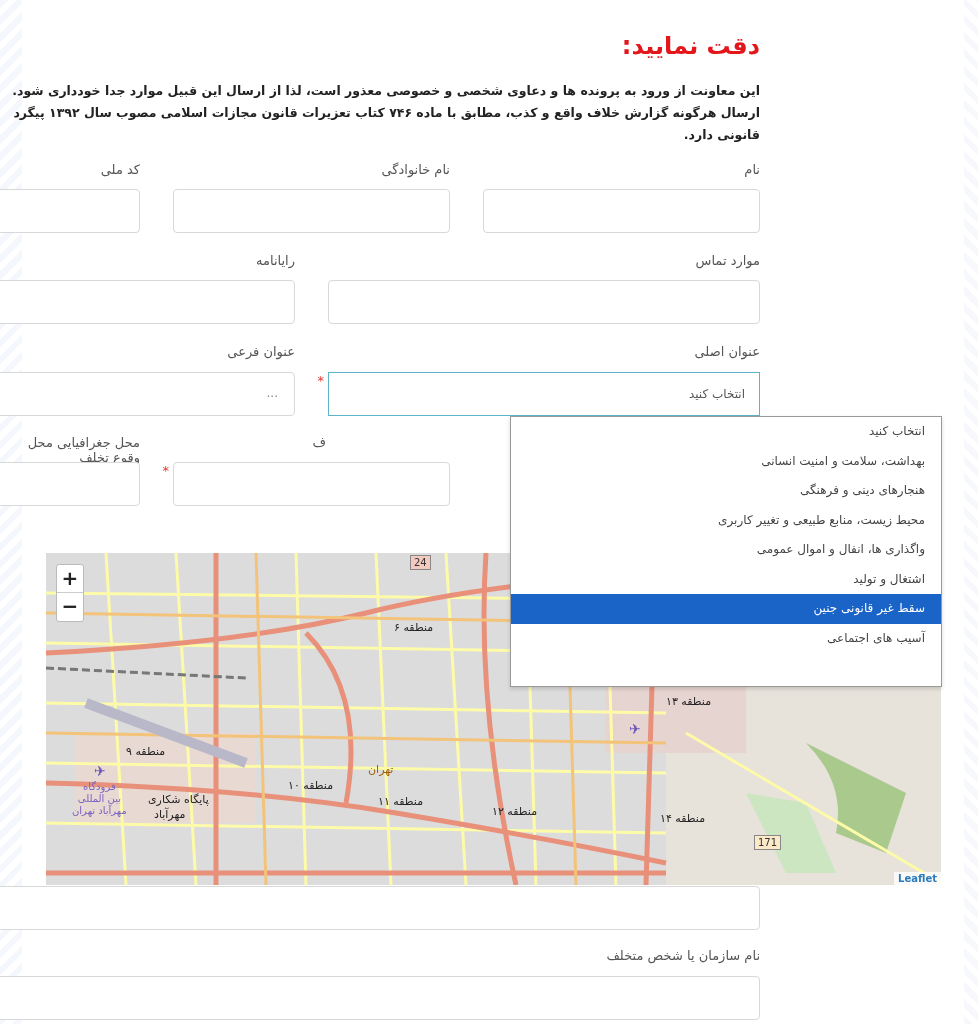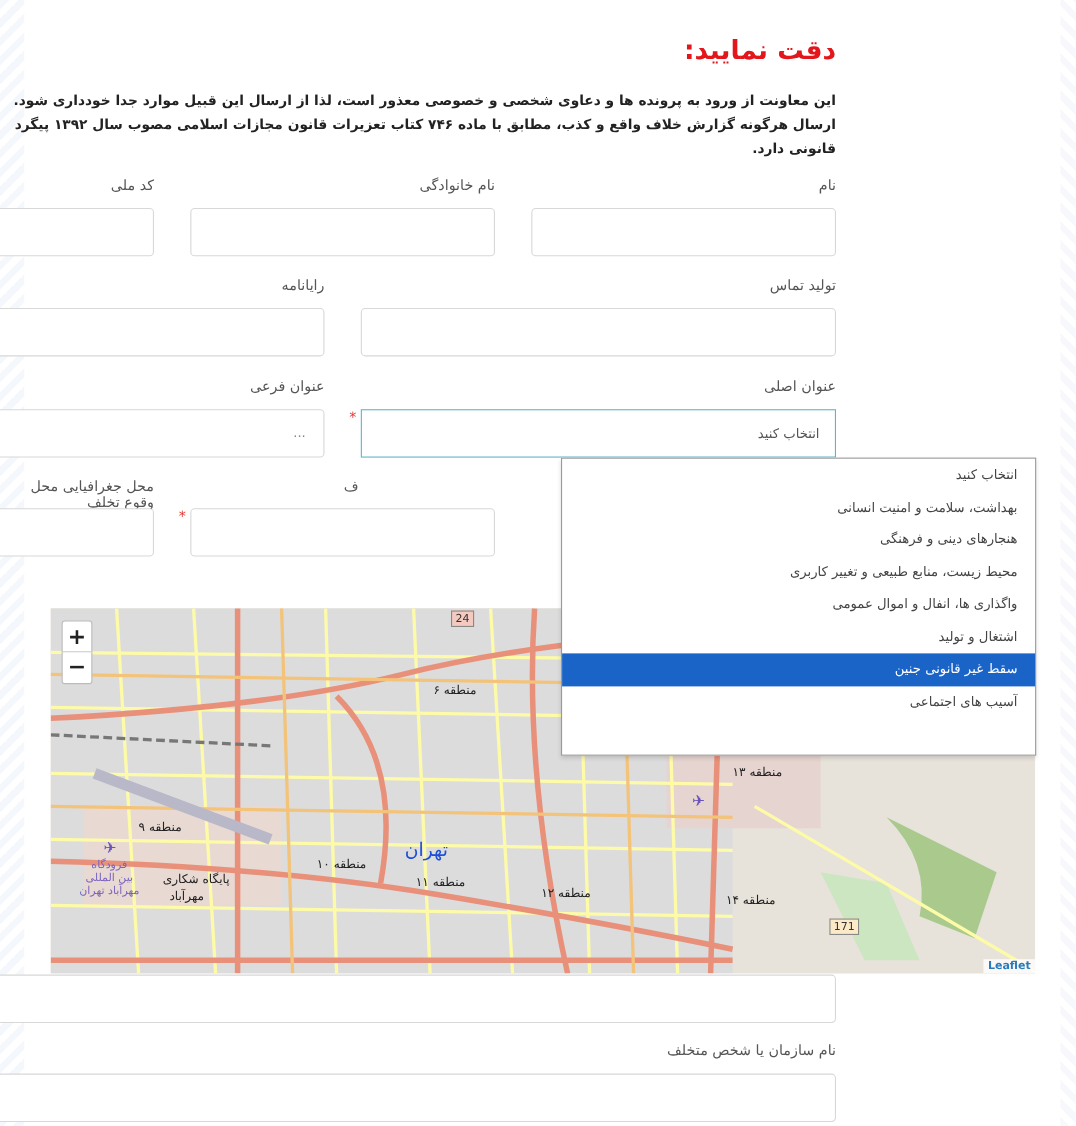--- a/index.html
+++ b/index.html
@@ -19,21 +19,21 @@
   .placeholder { position: absolute; right: 16px; top: 13px; font-size: 12px; color: #888; }
   .dropdown { position: absolute; left: 510px; top: 416px; width: 432px; height: 271px; background: #fff;
     border: 1px solid #999; z-index: 20; box-shadow: 0 2px 4px rgba(0,0,0,0.15); }
   .opt { height: 29.5px; line-height: 29.5px; font-size: 12px; color: #444; padding-right: 16px; text-align: right; }
   .opt.sel { background: #1a64c8; color: #fff; }
   .map { position: absolute; left: 46px; top: 553px; width: 895px; height: 332px; overflow: hidden; background: #ece7df; }
   .zoom-ctl { position: absolute; left: 10px; top: 11px; width: 28px; height: 58px; background: #fff; border: 1px solid #bbb; border-radius: 3px; z-index: 5; }
   .zoom-ctl div { height: 28px; line-height: 26px; text-align: center; font-size: 20px; font-weight: bold; color: #222; }
   .zoom-ctl div:first-child { border-bottom: 1px solid #ccc; }
   .map-lbl { position: absolute; font-size: 11px; color: #222; direction: rtl; white-space: nowrap; }
-  .map-city { position: absolute; font-size: 17px; color: #1d4ed8; direction: rtl; }
+  .map-city { position: absolute; font-size: 11px; color: #a16207; direction: rtl; }
   .shield { position: absolute; font-size: 10px; padding: 1px 3px; border: 1px solid #888; background: #fbe9c7; color: #333; direction: ltr; }
   .shield.red { background: #f4c9c0; }
   .attr { position: absolute; right: 0; bottom: 0; background: rgba(255,255,255,0.8); font-size: 10px; color: #2a7bbd; font-weight: bold; padding: 1px 4px; direction: ltr; text-align: center; }
   .plane { position: absolute; color: #6a53b8; font-size: 14px; }
   .airport { position: absolute; font-size: 10px; color: #7a63c0; text-align: center; line-height: 12px; }
 </style>
 </head>
 <body>
 
 <div class="side-pattern"></div>
@@ -46,21 +46,21 @@
     <div>ارسال هرگونه گزارش خلاف واقع و کذب، مطابق با ماده ۷۴۶ کتاب تعزیرات قانون مجازات اسلامی مصوب سال ۱۳۹۲ پیگرد قانونی دارد.</div>
   </div>
 
   <div class="lbl" style="right:36px; top:162px;">نام</div>
   <div class="inp" style="right:36px; top:189px; width:277px;"></div>
   <div class="lbl" style="right:346px; top:162px;">نام خانوادگی</div>
   <div class="inp" style="right:346px; top:189px; width:277px;"></div>
   <div class="lbl" style="right:656px; top:162px;">کد ملی</div>
   <div class="inp" style="right:656px; top:189px; width:277px;"></div>
 
-  <div class="lbl" style="right:36px; top:253px;">تولید تماس</div>
+  <div class="lbl" style="right:36px; top:253px;">موارد تماس</div>
   <div class="inp" style="right:36px; top:280px; width:432px;"></div>
   <div class="lbl" style="right:501px; top:253px;">رایانامه</div>
   <div class="inp" style="right:501px; top:280px; width:432px;"></div>
 
   <div class="lbl" style="right:36px; top:344px;">عنوان اصلی</div>
   <div class="inp select-box" style="right:36px; top:372px; width:432px;">
     <span>انتخاب کنید</span>
   </div>
   <div class="req" style="right:472px; top:373px;">*</div>
   <div class="lbl" style="right:501px; top:344px;">عنوان فرعی</div>

